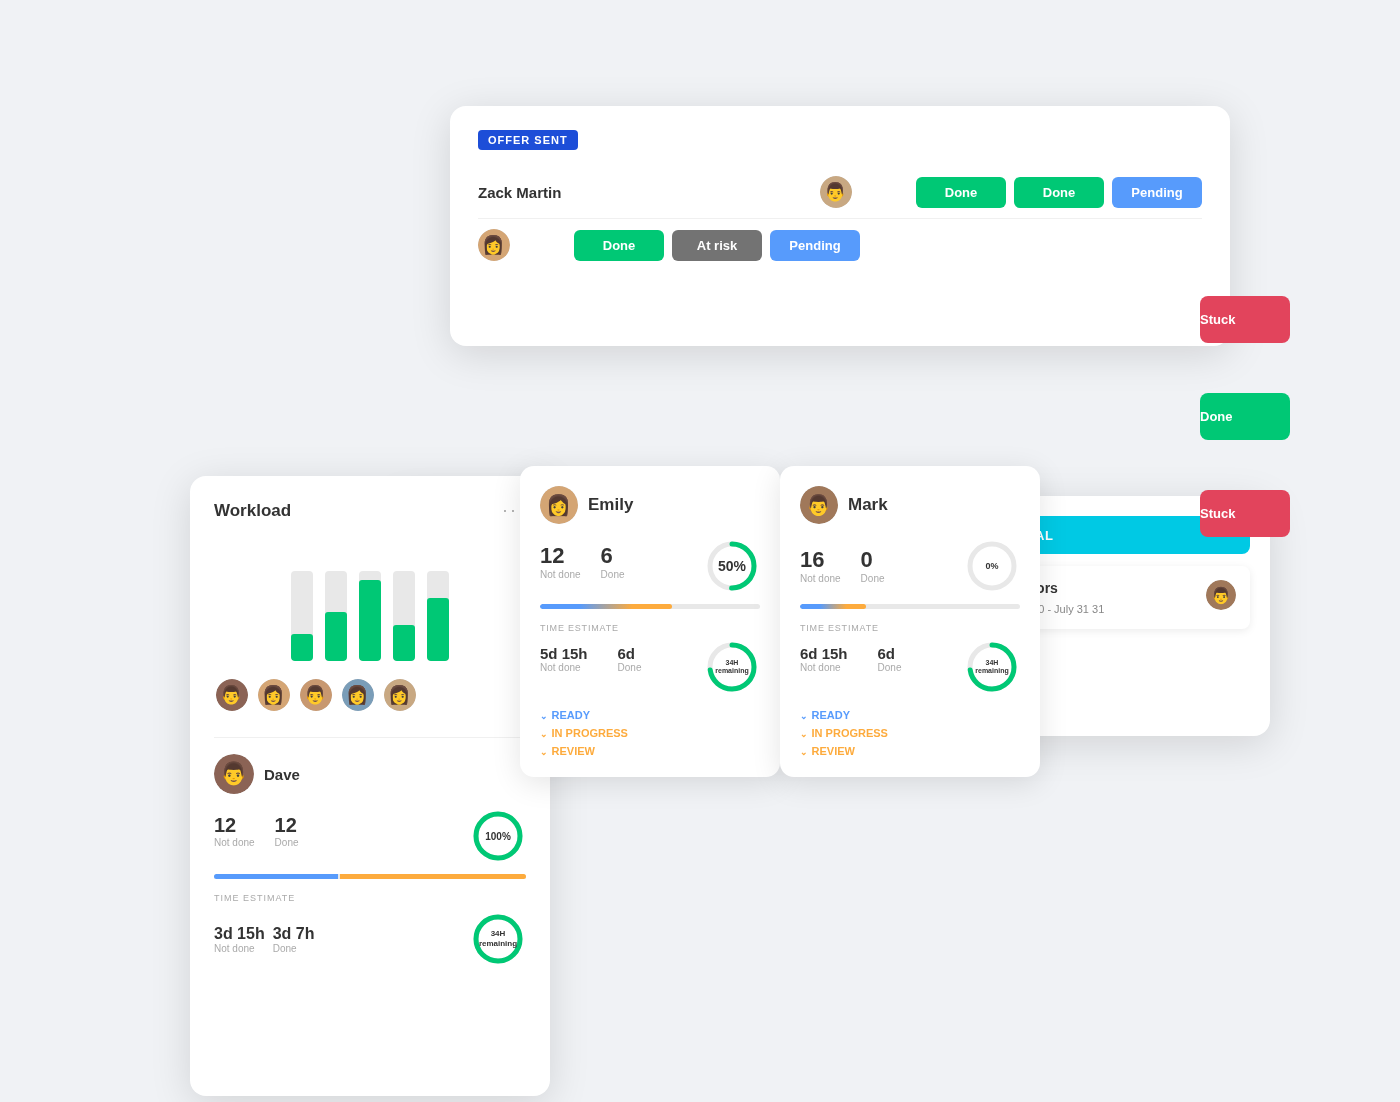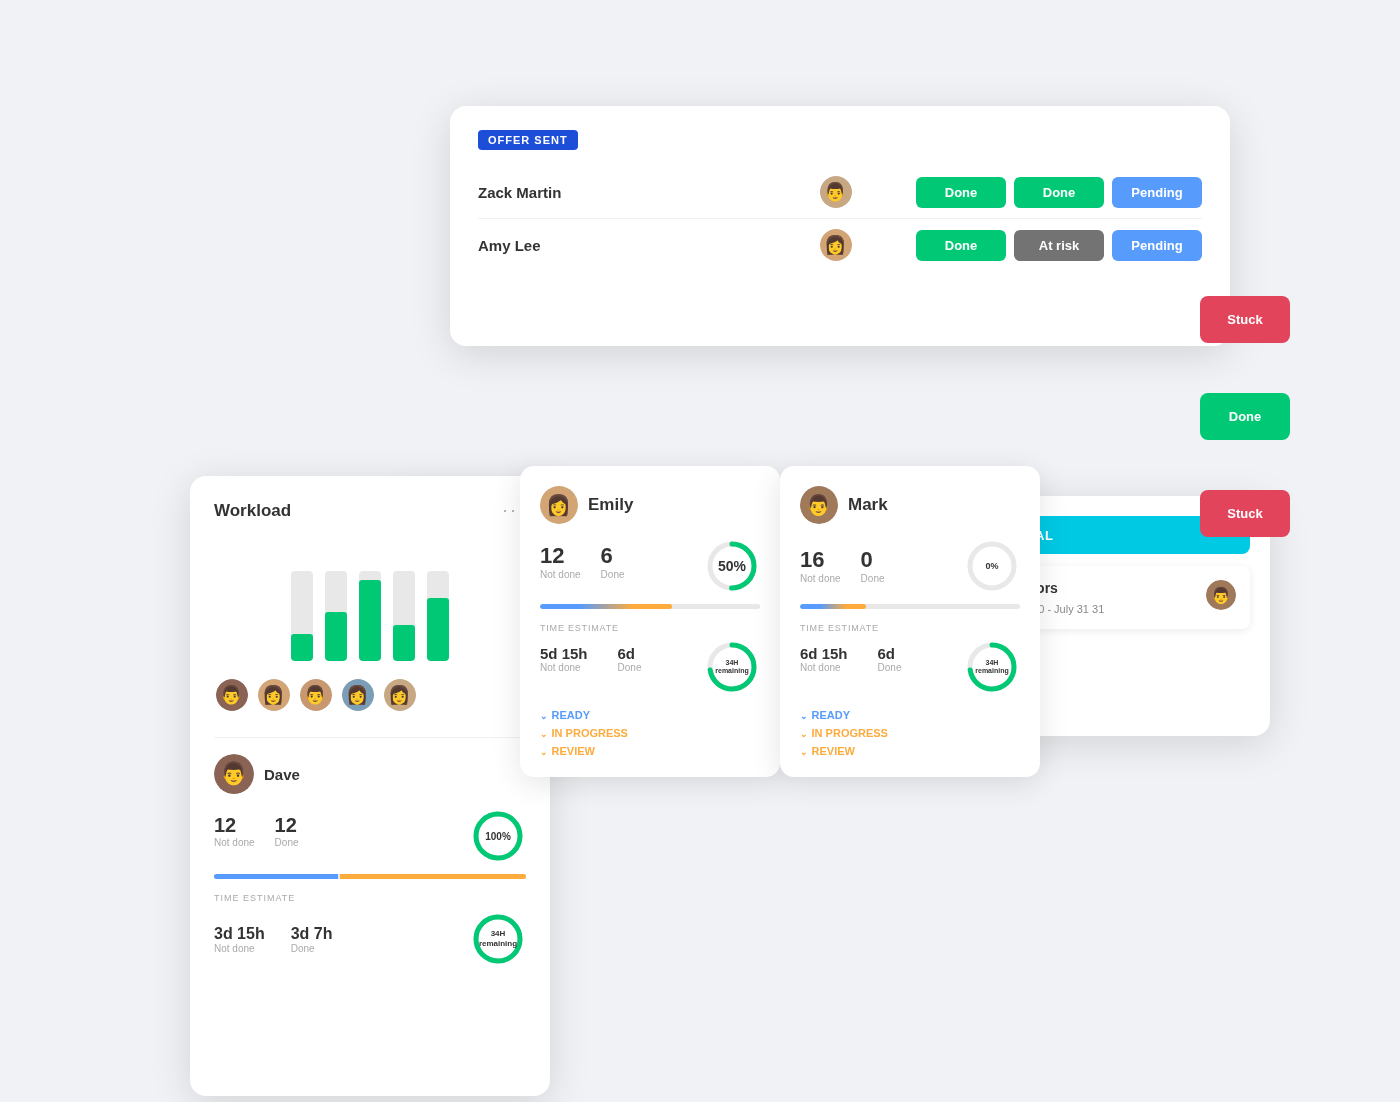--- a/index.html
+++ b/index.html
@@ -163,21 +163,21 @@
       flex-shrink: 0;
       overflow: hidden;
     }
     .side-btn {
       width: 90px;
       padding: 16px 0;
       border-radius: 8px;
       font-size: 13px;
       font-weight: 700;
       color: #fff;
-      text-align: center;
+      text-align: left;
       cursor: pointer;
     }
     .side-stuck { background: #e2445c; }
     .side-done { background: #00c875; }
 
     
     .card-workload {
       width: 360px;
       height: 620px;
       top: 400px;
@@ -297,21 +297,21 @@
     .time-estimate-label {
       font-size: 9px;
       color: #aaa;
       text-transform: uppercase;
       letter-spacing: 1px;
       margin-bottom: 8px;
     }
     .time-row {
       display: flex;
       align-items: center;
-      gap: 26px;
+      gap: 8px;
     }
 
     
     .card-person {
       width: 260px;
       background: #fff;
       border-radius: 14px;
       box-shadow: 0 6px 30px rgba(0,0,0,0.11);
       position: absolute;
       padding: 20px;
@@ -464,21 +464,20 @@
       </div>
       <div class="offer-buttons">
         <button class="status-btn btn-green">Done</button>
         <button class="status-btn btn-green">Done</button>
         <button class="status-btn btn-blue">Pending</button>
       </div>
     </div>
 
     
     <div class="offer-row">
-      <span class="offer-name">Amy Lee</span>
       <div class="avatar-sm">
         <div class="face face-2">👩</div>
       </div>
       <div class="offer-buttons">
         <button class="status-btn btn-green">Done</button>
         <button class="status-btn btn-orange">At risk</button>
         <button class="status-btn btn-blue">Pending</button>
       </div>
     </div>
   </div>

